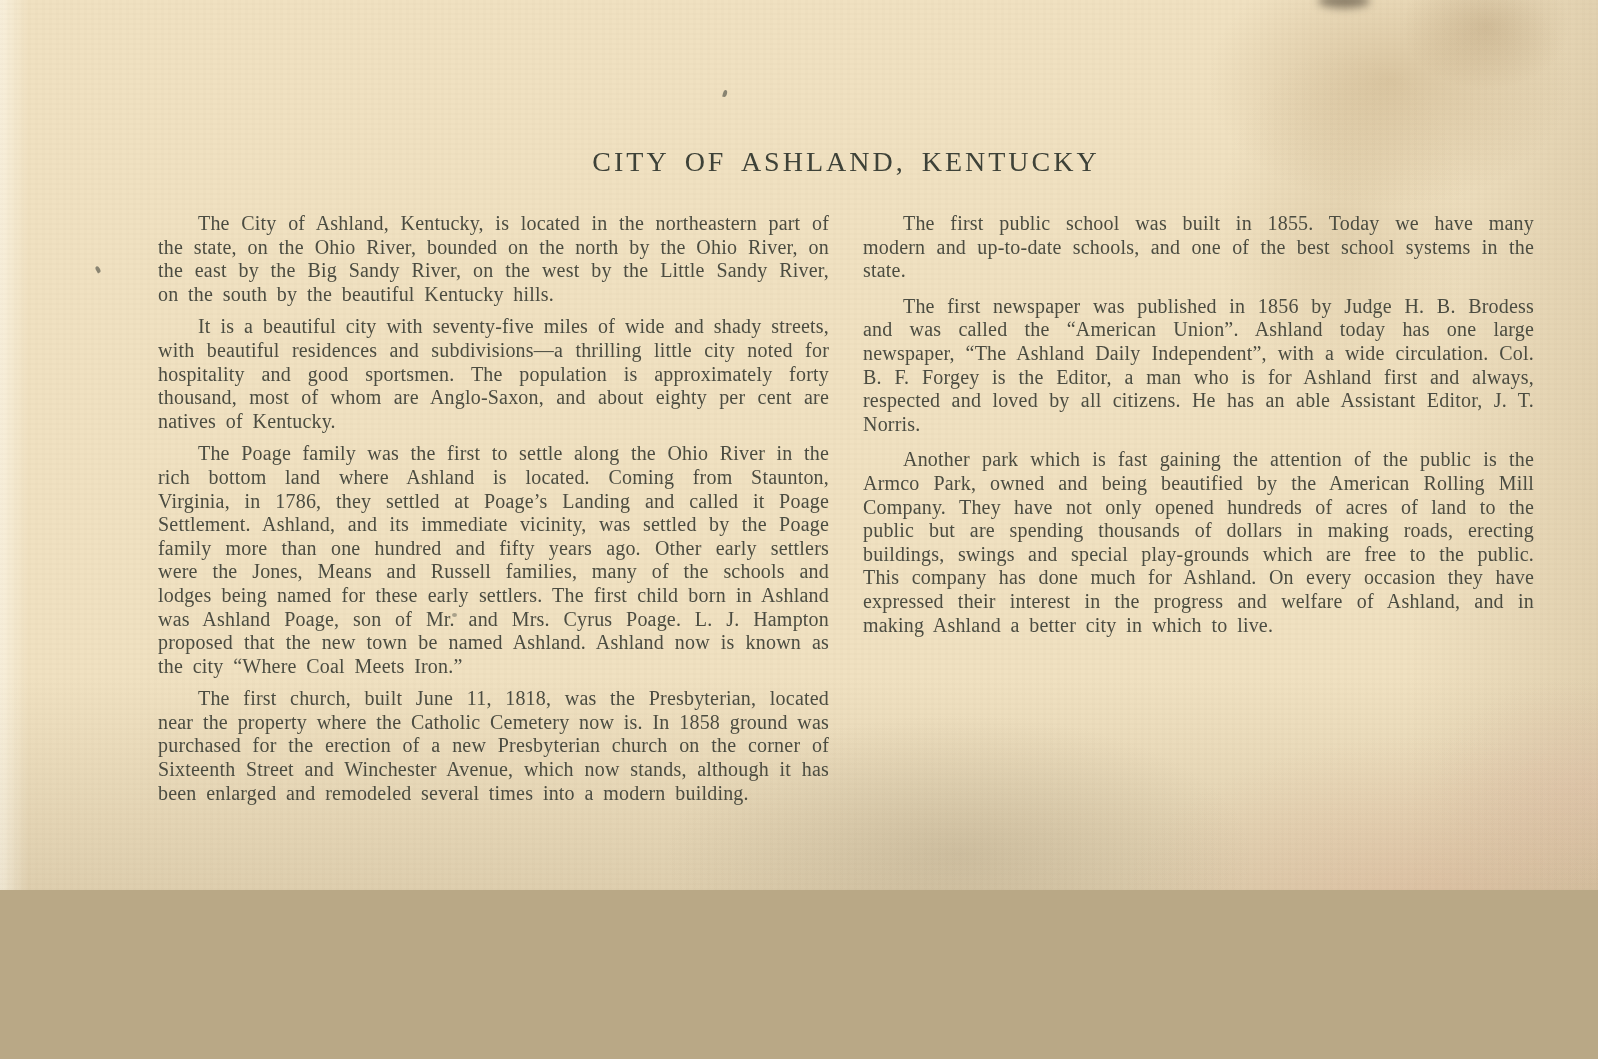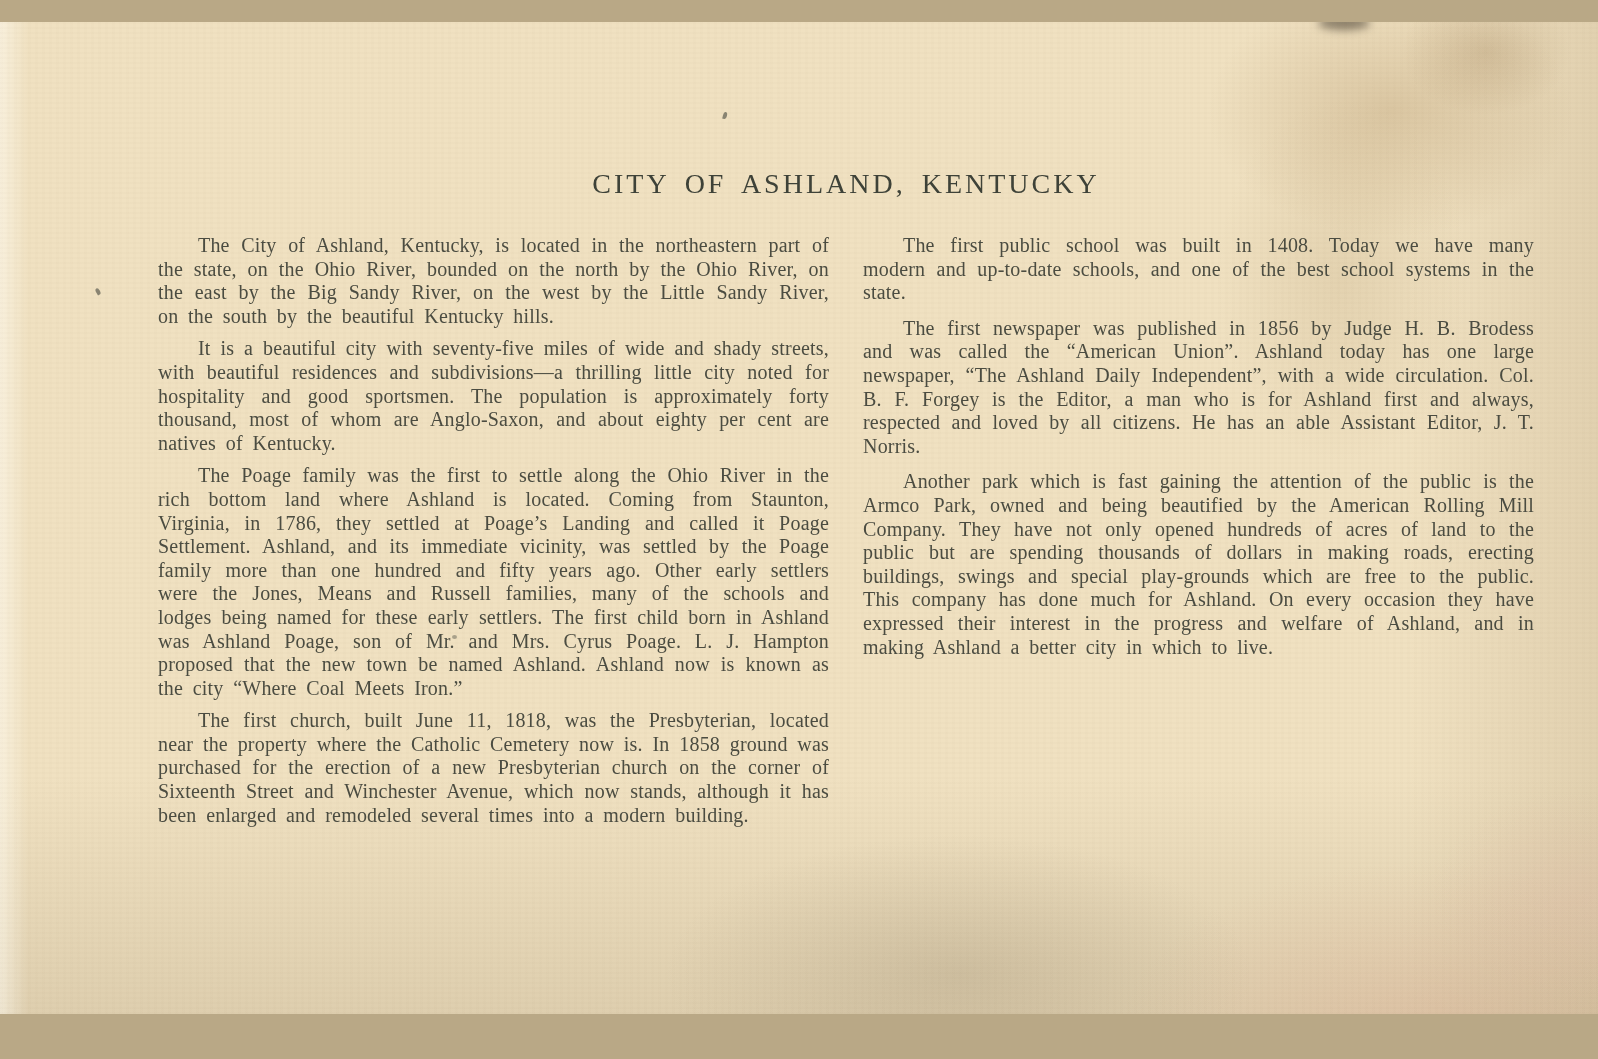--- a/index.html
+++ b/index.html
@@ -1,20 +1,20 @@
 <!DOCTYPE html>
 <html><head>
 <meta charset="utf-8">
 <style>
   html, body { margin: 0; padding: 0; background: #b9a886; }
 
   .page {
     position: relative;
     width: 1598px;
-    height: 992px;
+    height: 890px;
     overflow: hidden;
     background-color: #f0e1c1;
     background-image:
       
       repeating-linear-gradient(0deg, rgba(120,95,60,0.02) 0 2px, rgba(0,0,0,0) 2px 5px),
       repeating-linear-gradient(90deg, rgba(120,95,60,0.015) 0 3px, rgba(0,0,0,0) 3px 7px),
       
       radial-gradient(ellipse 260px 180px at 87% 9%, rgba(166,134,88,0.30), rgba(166,134,88,0) 70%),
       radial-gradient(ellipse 180px 260px at 84% 26%, rgba(170,143,98,0.18), rgba(170,143,98,0) 70%),
       radial-gradient(ellipse 120px 90px at 93% 3%, rgba(150,120,80,0.25), rgba(150,120,80,0) 70%),
@@ -23,21 +23,20 @@
       
       radial-gradient(ellipse 420px 240px at 89% 102%, rgba(216,162,138,0.30), rgba(216,162,138,0) 72%),
       radial-gradient(ellipse 200px 140px at 99% 88%, rgba(226,190,170,0.35), rgba(226,190,170,0) 75%),
       
       linear-gradient(to right, rgba(255,252,242,0.55) 0px, rgba(255,252,242,0) 28px),
       
       linear-gradient(to bottom, rgba(120,100,68,0) 76%, rgba(120,100,68,0.15) 100%),
       
       linear-gradient(to left, rgba(150,124,86,0.16) 0px, rgba(150,124,86,0) 190px);
     font-family: "Liberation Serif", "DejaVu Serif", serif;
-    margin-top: 22px;
   }
 
   .content {
     position: relative;
     margin: 0 64px 0 158px; 
   }
 
   .title {
     margin: 0;
     padding-top: 146px;
@@ -104,21 +103,21 @@
     <div class="columns">
 
       <div class="col col-left">
         <p>The City of Ashland, Kentucky, is located in the northeastern part of the state, on the Ohio River, bounded on the north by the Ohio River, on the east by the Big Sandy River, on the west by the Little Sandy River, on the south by the beautiful Kentucky hills.</p>
         <p>It is a beautiful city with seventy-five miles of wide and shady streets, with beautiful residences and subdivisions—a thrilling little city noted for hospitality and good sportsmen. The population is approximately forty thousand, most of whom are Anglo-Saxon, and about eighty per cent are natives of Kentucky.</p>
         <p>The Poage family was the first to settle along the Ohio River in the rich bottom land where Ashland is located. Coming from Staunton, Virginia, in 1786, they settled at Poage’s Landing and called it Poage Settlement. Ashland, and its immediate vicinity, was settled by the Poage family more than one hundred and fifty years ago. Other early settlers were the Jones, Means and Russell families, many of the schools and lodges being named for these early settlers. The first child born in Ashland was Ashland Poage, son of Mr. and Mrs. Cyrus Poage. L. J. Hampton proposed that the new town be named Ashland. Ashland now is known as the city “Where Coal Meets Iron.”</p>
         <p>The first church, built June 11, 1818, was the Presbyterian, located near the property where the Catholic Cemetery now is. In 1858 ground was purchased for the erection of a new Presbyterian church on the corner of Sixteenth Street and Winchester Avenue, which now stands, although it has been enlarged and remodeled several times into a modern building.</p>
       </div>
 
       <div class="col col-right">
-        <p>The first public school was built in 1408. Today we have many modern and up-to-date schools, and one of the best school systems in the state.</p>
+        <p>The first public school was built in 1855. Today we have many modern and up-to-date schools, and one of the best school systems in the state.</p>
         <p>The first newspaper was published in 1856 by Judge H. B. Brodess and was called the “American Union”. Ashland today has one large newspaper, “The Ashland Daily Independent”, with a wide circulation. Col. B. F. Forgey is the Editor, a man who is for Ashland first and always, respected and loved by all citizens. He has an able Assistant Editor, J. T. Norris.</p>
         <p>Another park which is fast gaining the attention of the public is the Armco Park, owned and being beautified by the American Rolling Mill Company. They have not only opened hundreds of acres of land to the public but are spending thousands of dollars in making roads, erecting buildings, swings and special play-grounds which are free to the public. This company has done much for Ashland. On every occasion they have expressed their interest in the progress and welfare of Ashland, and in making Ashland a better city in which to live.</p>
       </div>
 
     </div>
   </div>
 
   <div class="speck speck-1"></div>
   <div class="speck speck-2"></div>
   <div class="speck speck-3"></div>

